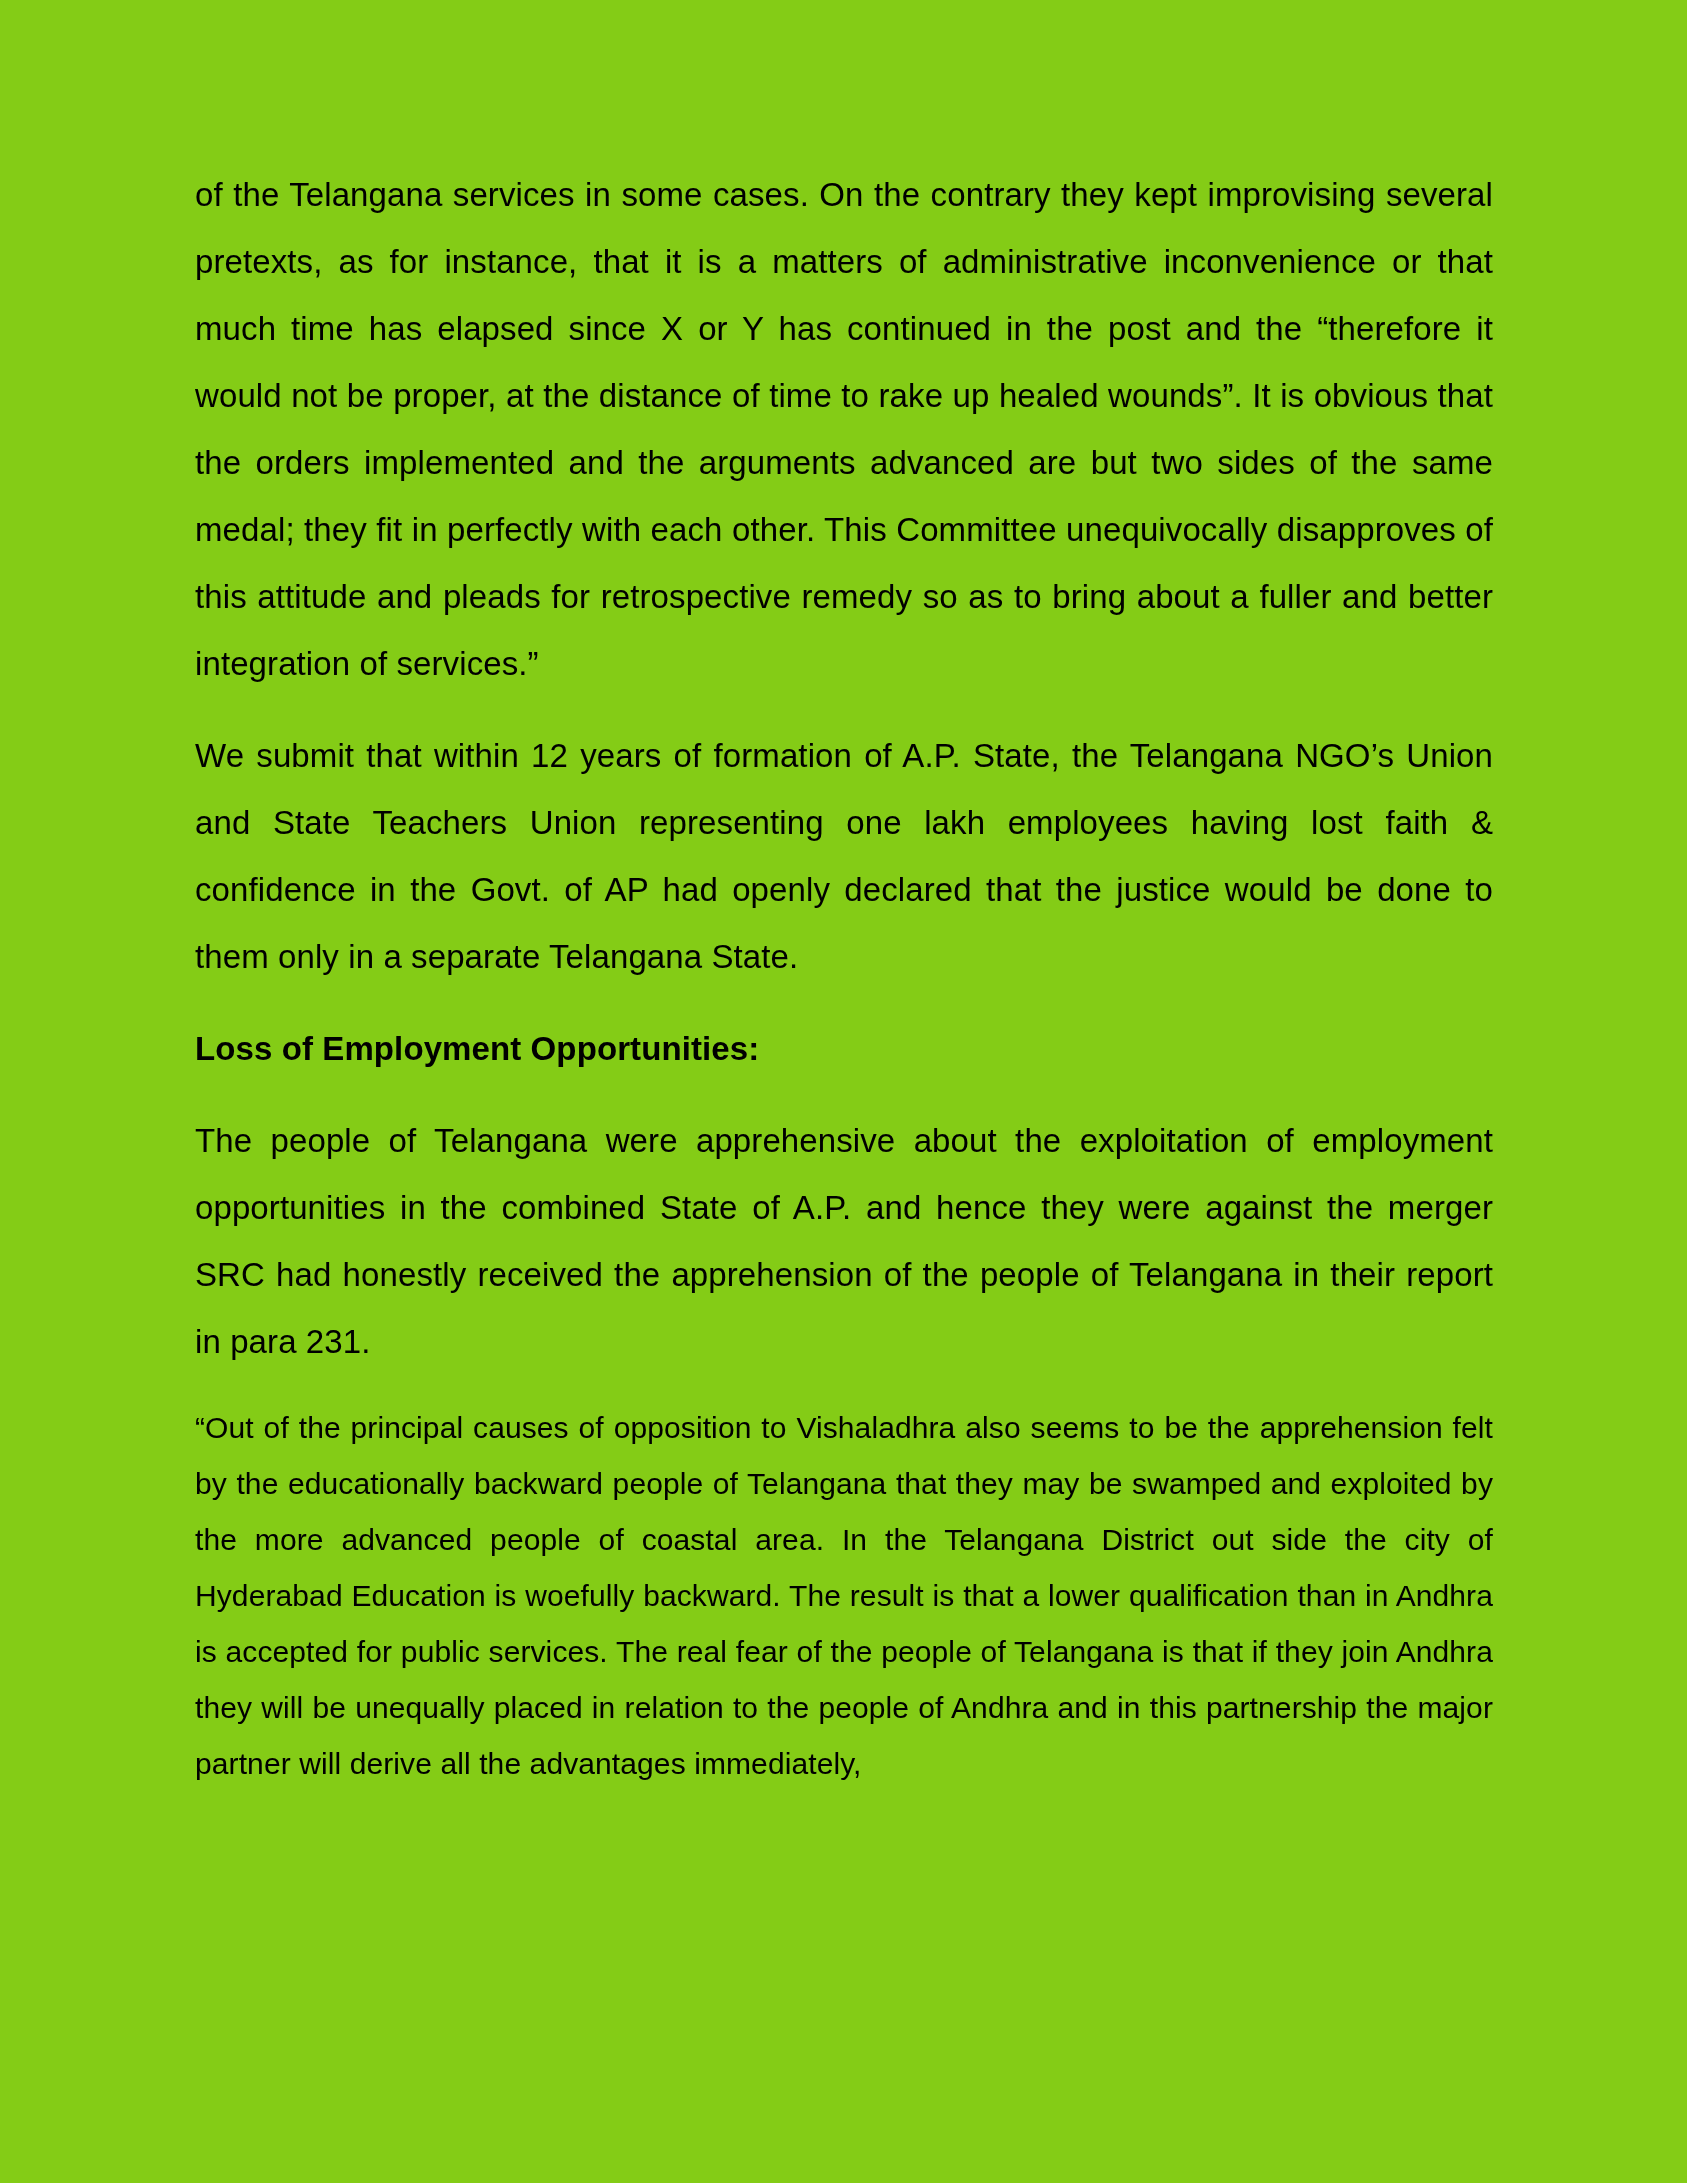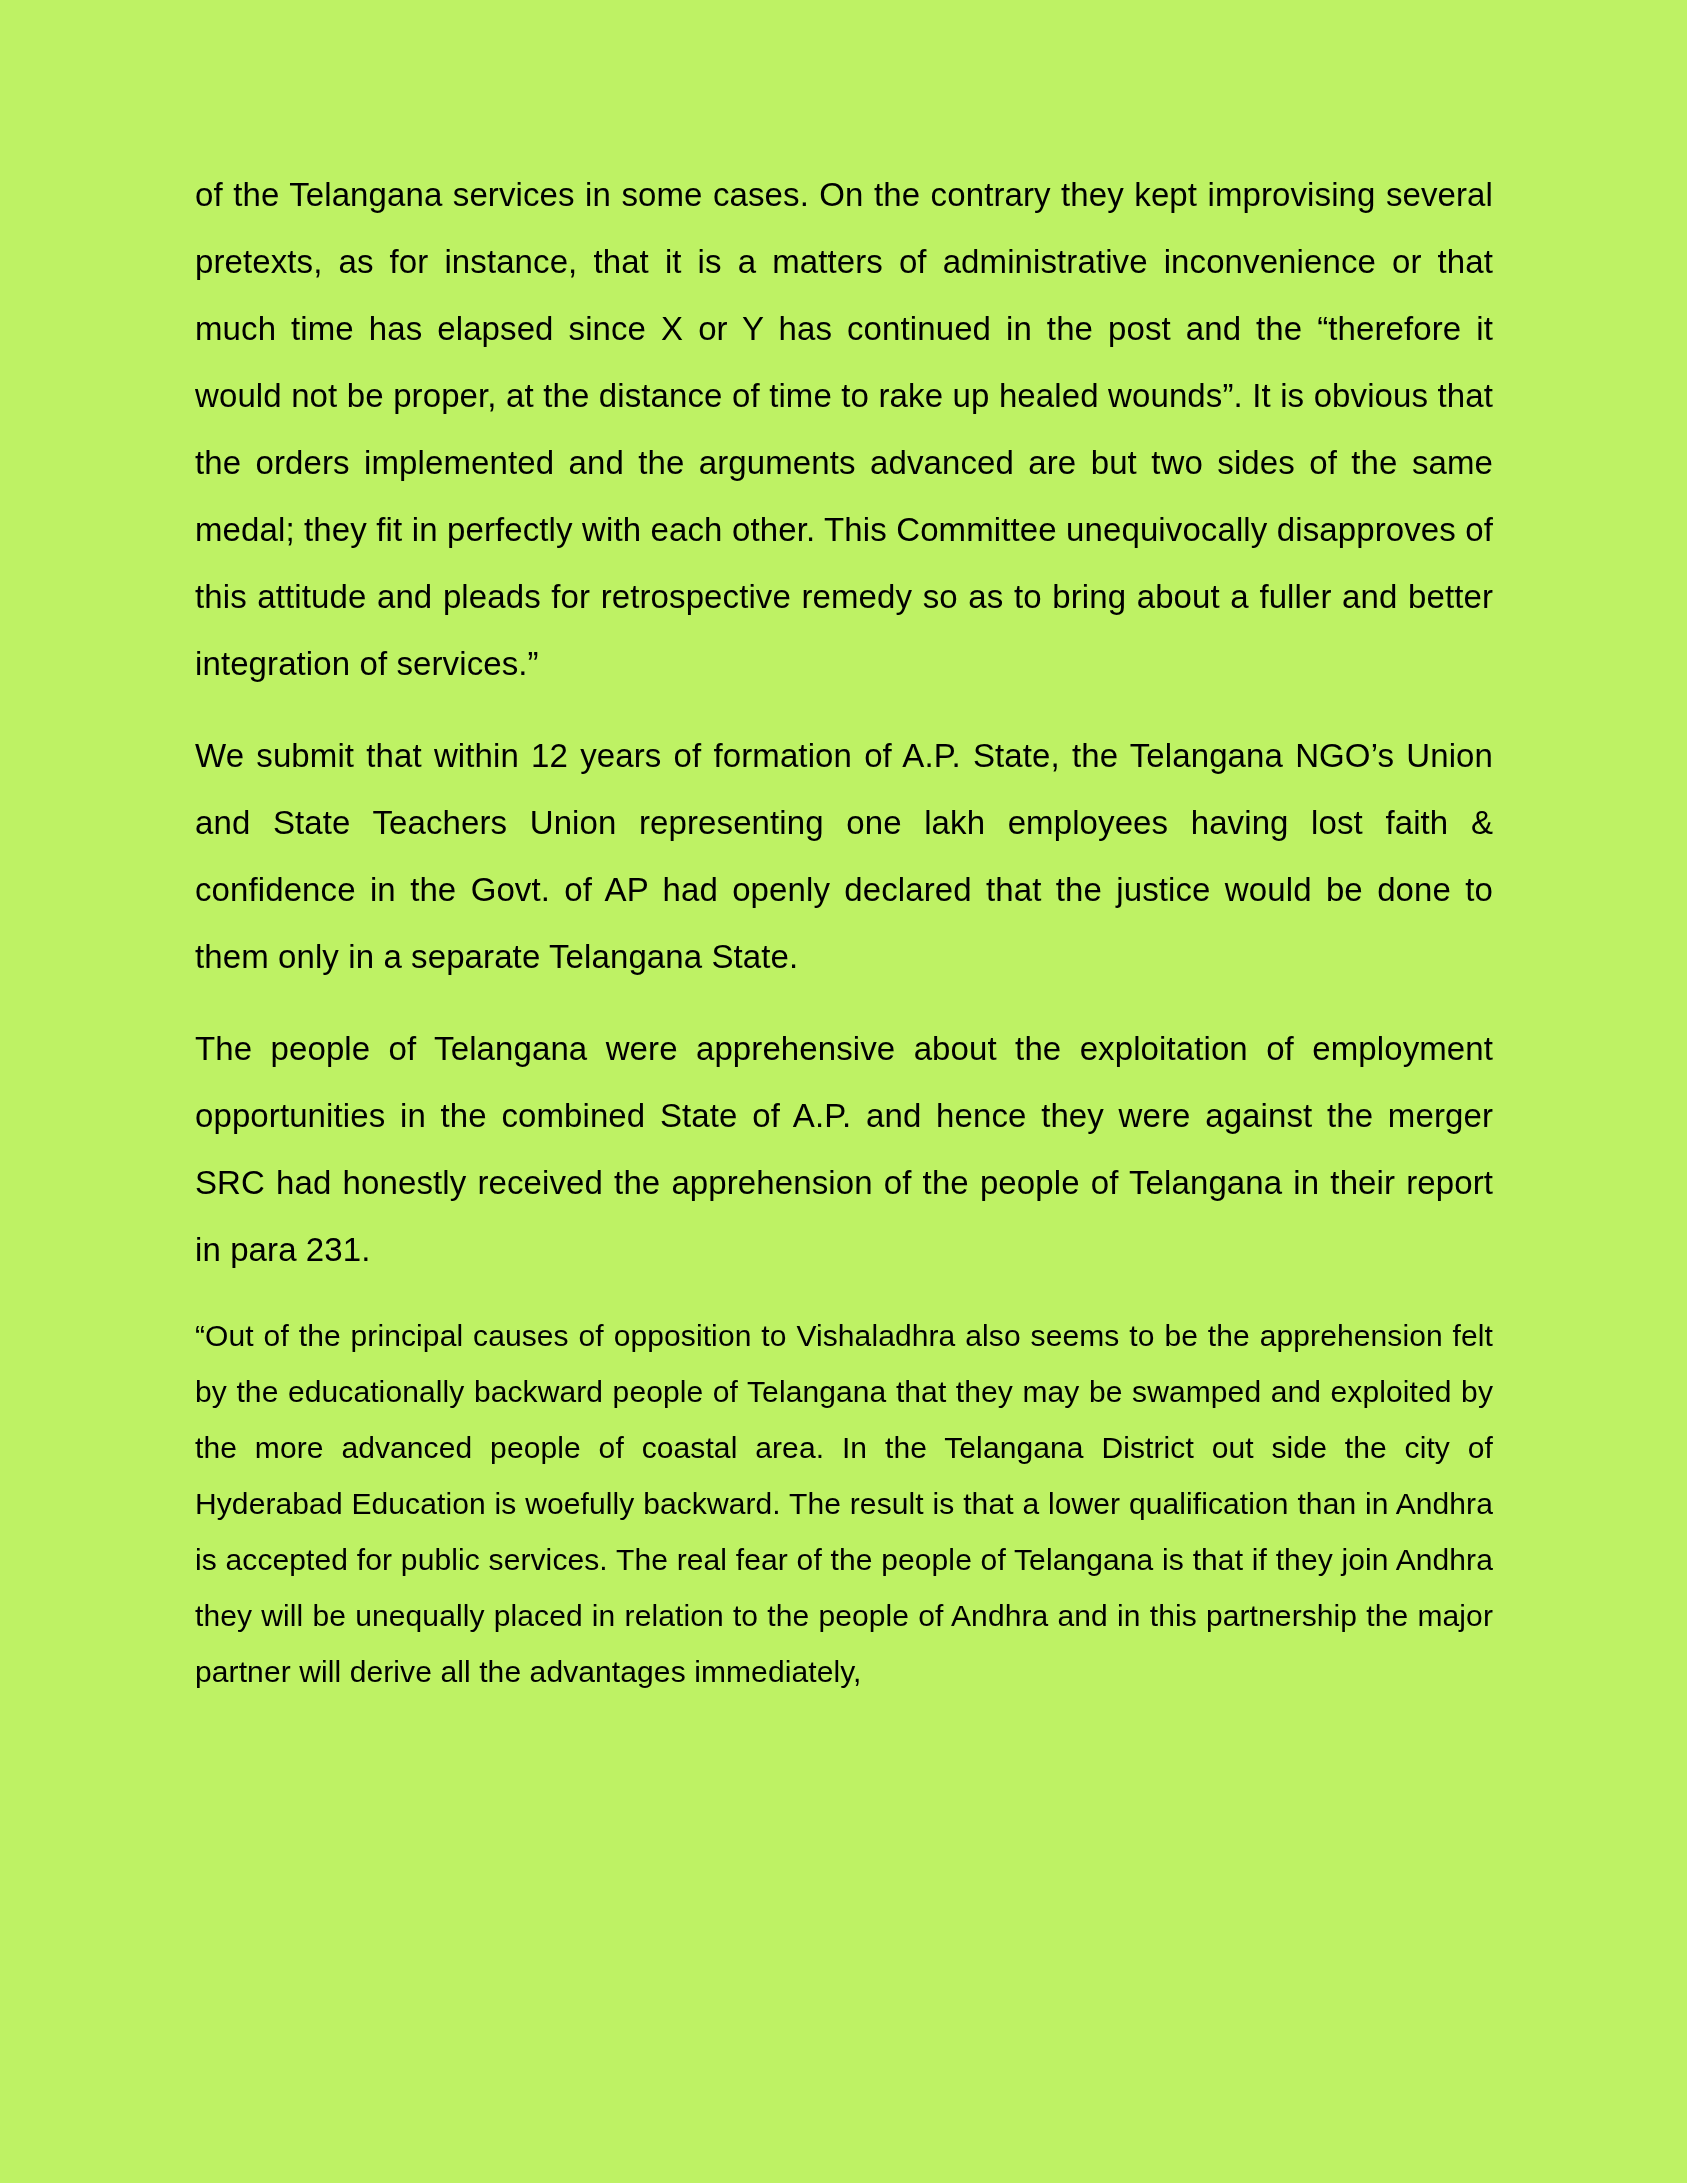--- a/index.html
+++ b/index.html
@@ -6,21 +6,21 @@
   html, body {
     margin: 0;
     padding: 0;
     background: #ffffff;
   }
 
   .page {
     position: relative;
     width: 1687px;
     height: 2183px;
-    background: #bef264;
+    background: #84cc16;
     margin: 0 auto;
     overflow: hidden;
     box-sizing: border-box;
   }
 
   .text-column {
     position: absolute;
     left: 195px;
     top: 161px;
     width: 1298px;
@@ -75,20 +75,21 @@
 </head>
 <body>
 
 <div class="page">
   <div class="text-column">
 
     <p class="body-para">of the Telangana services in some cases.  On the contrary they kept improvising several pretexts, as for instance, that it is a matters of administrative inconvenience or that much time has elapsed since X or Y has continued in the post and the “therefore it would not be proper, at the distance of time to rake up healed wounds”.  It is obvious that the orders implemented and the arguments advanced are but two sides of the same medal; they fit in perfectly with each other.  This Committee unequivocally disapproves of this attitude and pleads for retrospective remedy so as to bring about a fuller and better integration of services.”</p>
 
     <p class="body-para">We submit that within 12 years of formation of A.P. State, the Telangana NGO’s Union and State Teachers Union representing one lakh employees having lost faith &amp; confidence in the Govt. of AP had openly declared that the justice would be done to them only in a separate Telangana State.</p>
 
+    <p class="heading-para">Loss of Employment Opportunities:</p>
 
     <p class="body-para">The people of Telangana were apprehensive about the exploitation of employment opportunities in the combined State of A.P. and hence they were against the merger SRC had honestly received the apprehension of the people of Telangana in their report in para 231.</p>
 
     <p class="quote-para">“Out of the principal causes of opposition to Vishaladhra also seems to be the apprehension felt by the educationally backward people of Telangana that they may be swamped and exploited by the more advanced people of coastal area.  In the Telangana District out side the city of Hyderabad Education is woefully backward.  The result is that a lower qualification than in Andhra is accepted for public services.  The real fear of the people of Telangana is that if they join Andhra they will be unequally placed in relation to the people of Andhra and in this partnership the major partner will derive all the advantages immediately,</p>
 
   </div>
 </div>
 
 
 </body></html>

